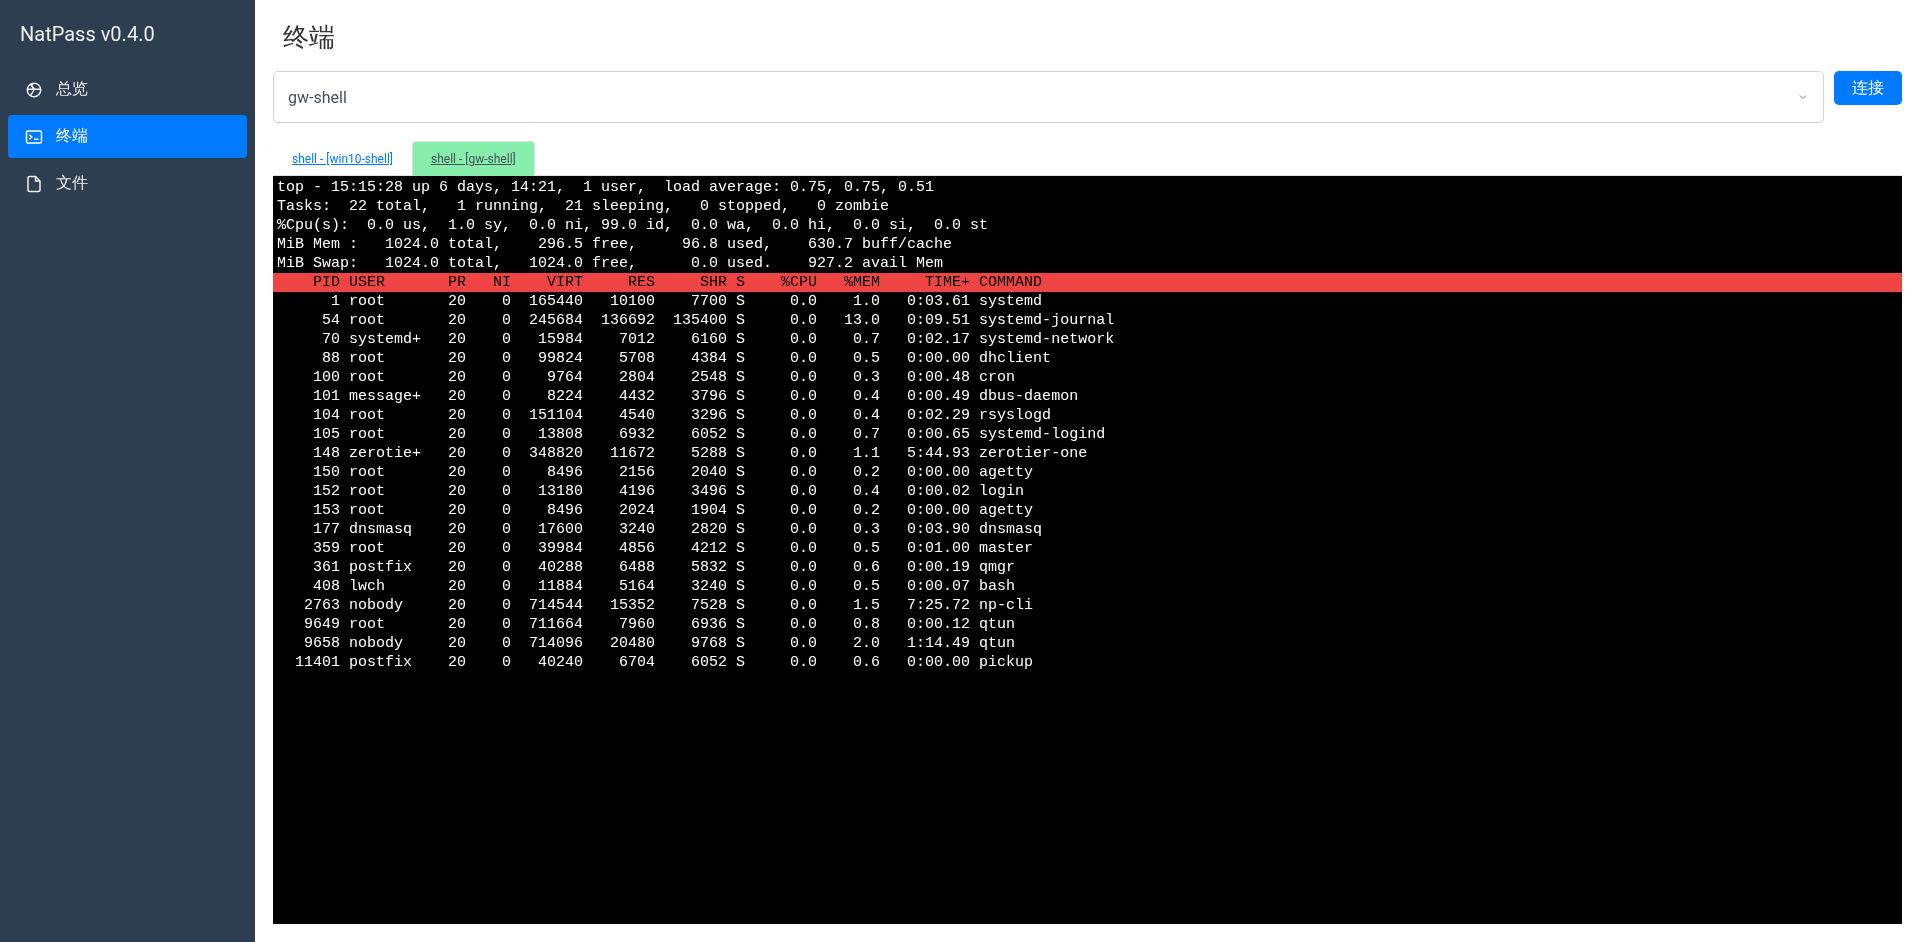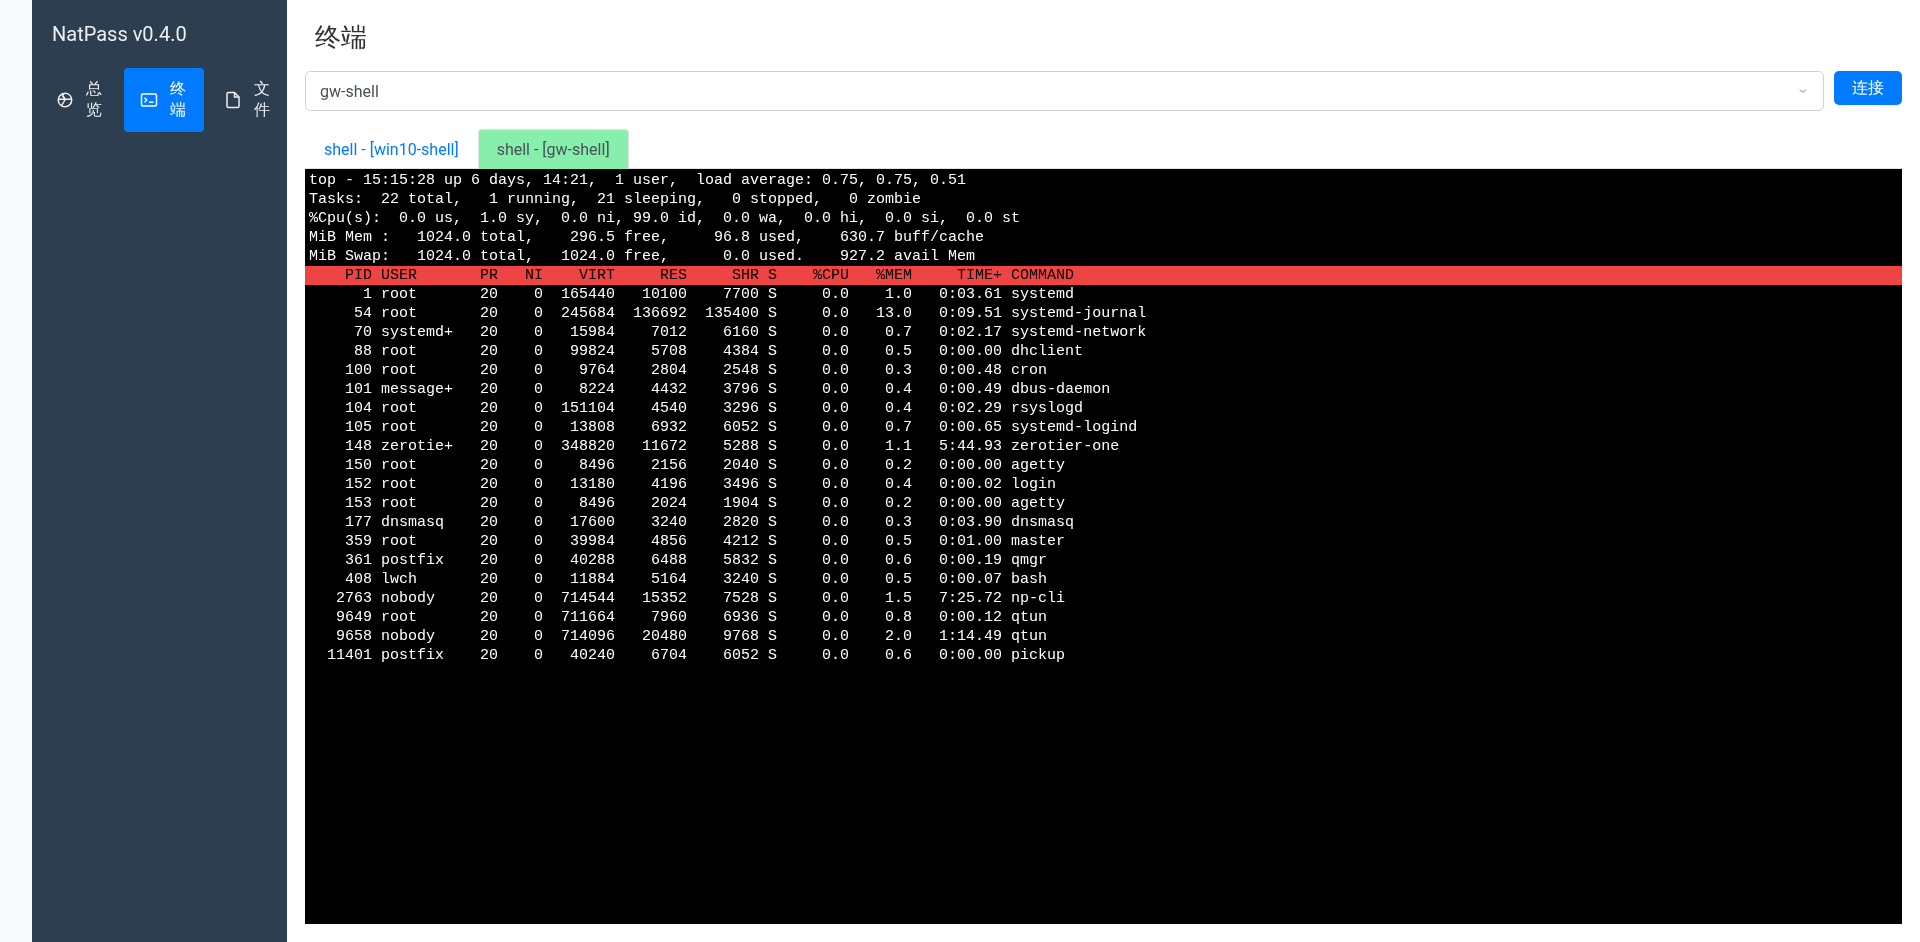--- a/index.html
+++ b/index.html
@@ -1,35 +1,35 @@
 <!DOCTYPE html>
 <html><head>
   <meta charset="utf-8">
   <style>
     * { margin: 0; padding: 0; box-sizing: border-box; }
     body { font-family: -apple-system, BlinkMacSystemFont, "Segoe UI", Roboto, "Helvetica Neue", Arial, sans-serif; background: #f8f9fa; height: 100vh; overflow: hidden; }
-    .app { display: flex; height: 100vh; padding-left: 32px; }
+    .app { display: flex; height: 100vh; }
     
     .sidebar {
       width: 255px;
       background: #2c3e50;
       color: #ecf0f1;
       display: flex;
       flex-direction: column;
       flex-shrink: 0;
     }
     .sidebar-title {
       padding: 22px 20px;
       font-size: 20px;
       font-weight: 400;
       color: #ecf0f1;
     }
     .sidebar-nav {
       display: flex;
-      flex-direction: row;
+      flex-direction: column;
       padding: 0 8px;
       gap: 4px;
     }
     .sidebar-item {
       display: flex;
       align-items: center;
       gap: 12px;
       padding: 11px 16px;
       color: #ecf0f1;
       cursor: pointer;
@@ -59,21 +59,21 @@
       flex-direction: column;
       overflow: hidden;
     }
     .select-row {
       display: flex;
       gap: 10px;
       margin-bottom: 18px;
     }
     .select-box {
       flex: 1;
-      height: 40px;
+      height: 52px;
       border: 1px solid #ced4da;
       border-radius: 5px;
       background: #fff;
       display: flex;
       align-items: center;
       justify-content: space-between;
       padding: 0 14px;
       cursor: pointer;
       font-size: 16px;
       color: #495057;
@@ -90,28 +90,29 @@
       font-size: 16px;
       cursor: pointer;
     }
     
     .tabs {
       display: flex;
       border-bottom: 1px solid #dee2e6;
     }
     .tab {
       padding: 10px 18px;
-      font-size: 16px;
+      font-size: 12px;
       cursor: pointer;
       border: 1px solid transparent;
       border-bottom: none;
       color: #007bff;
       margin-bottom: -1px;
       border-top-left-radius: 4px;
       border-top-right-radius: 4px;
+      text-decoration: underline;
     }
     .tab.active {
       color: #495057;
       background: #86efac;
       border-color: #dee2e6 #dee2e6 #fff;
     }
     
     .terminal {
       background: #000;
       color: #fff;

